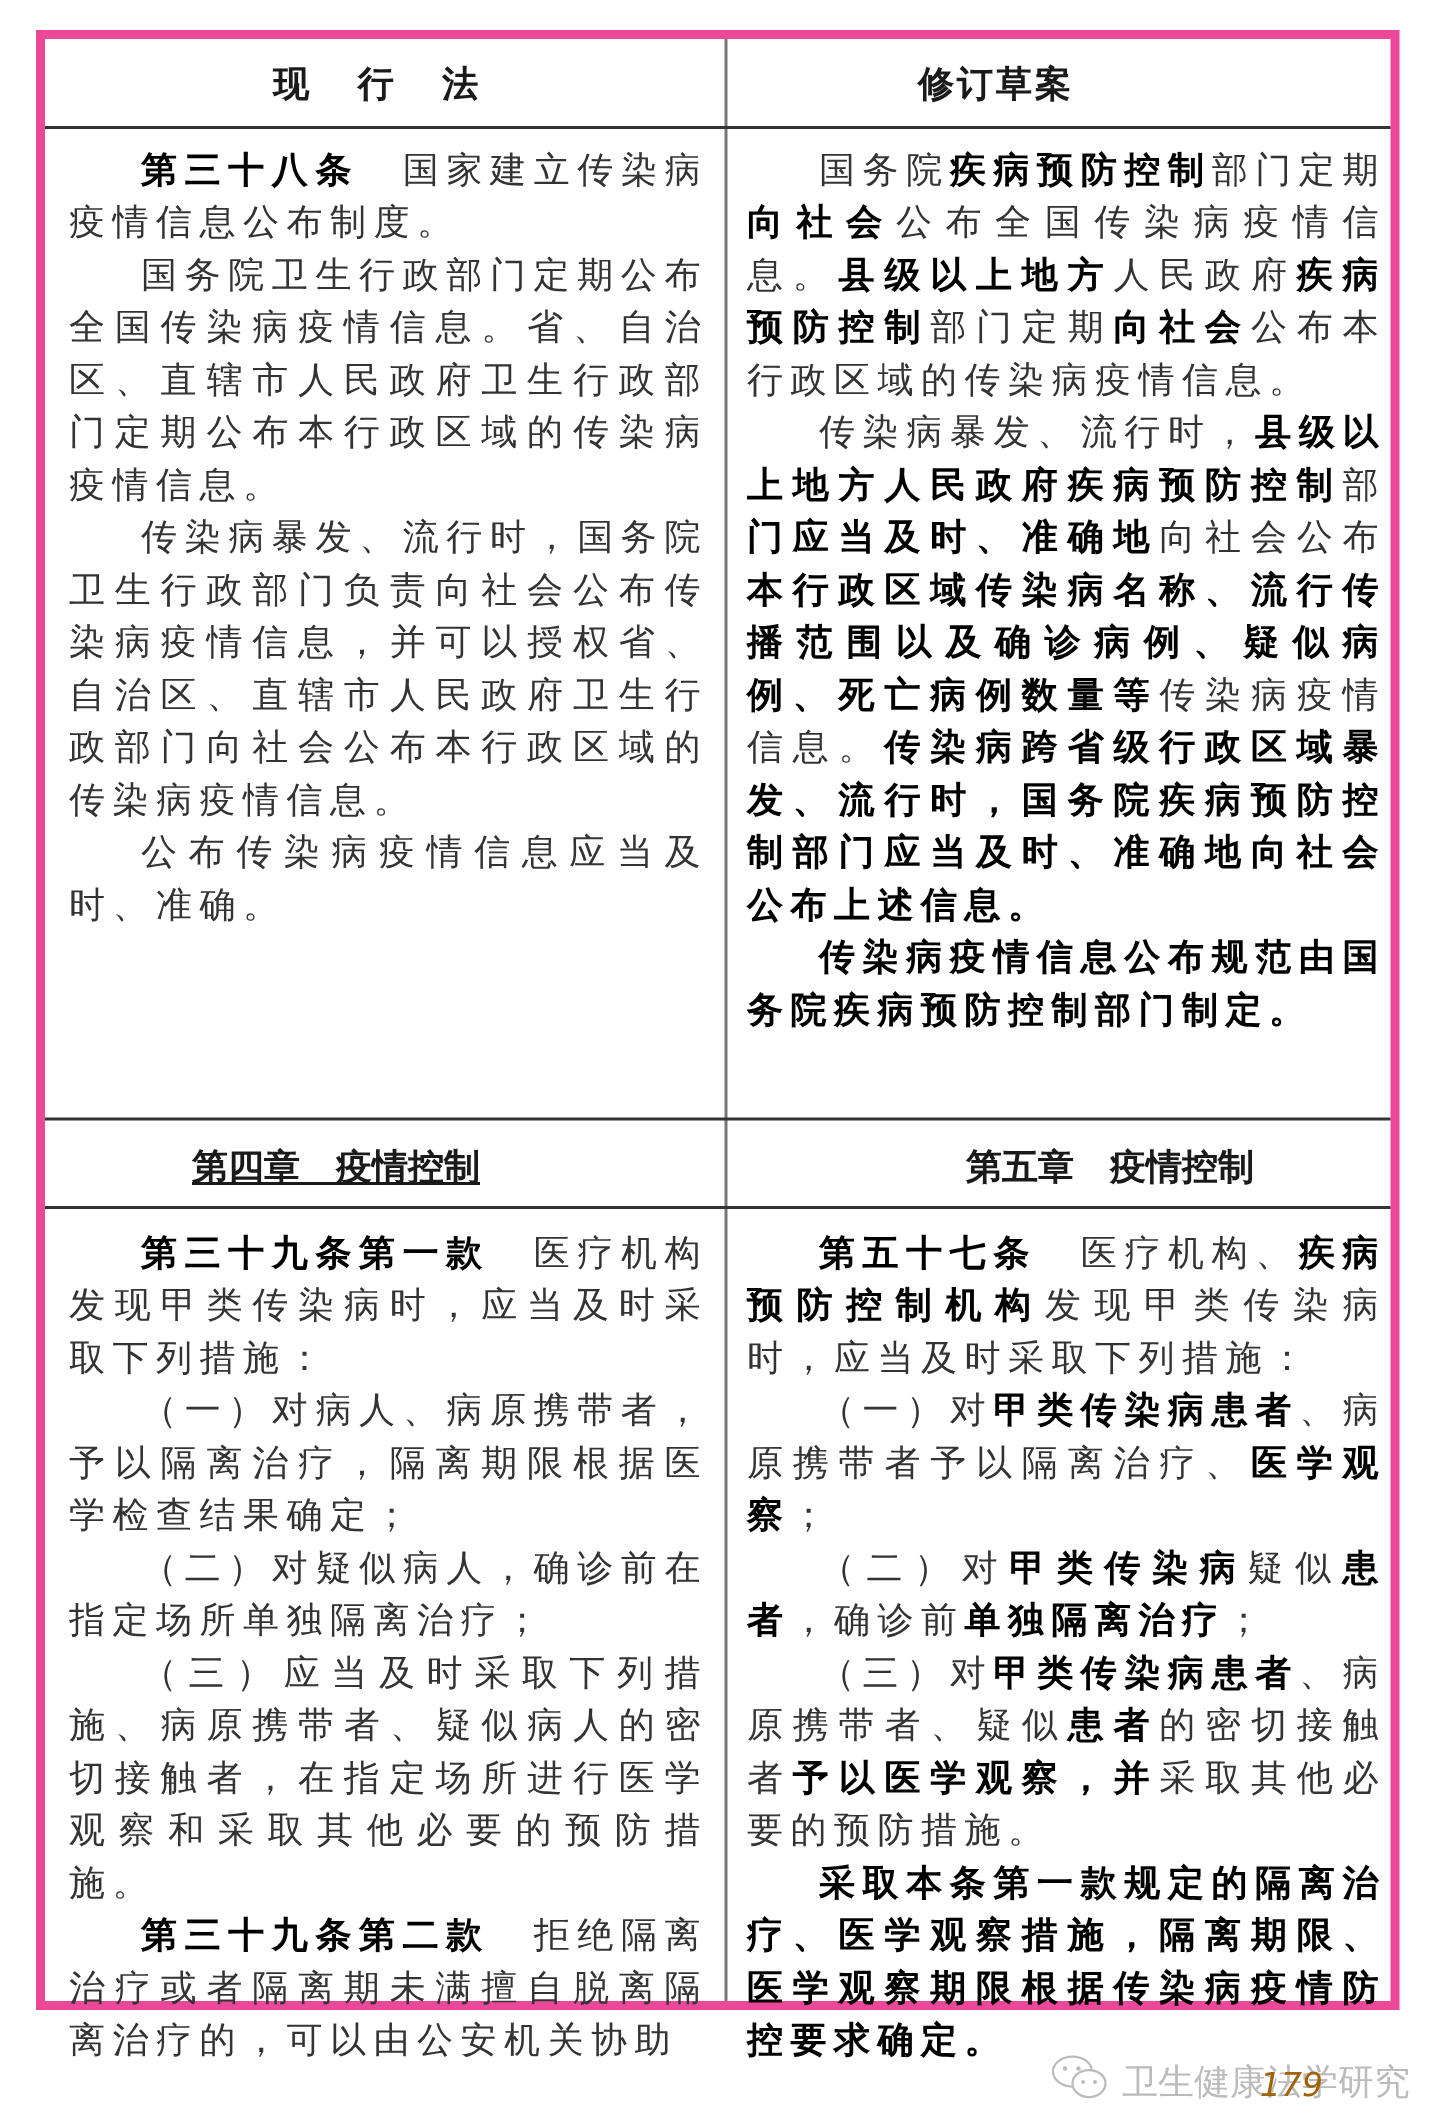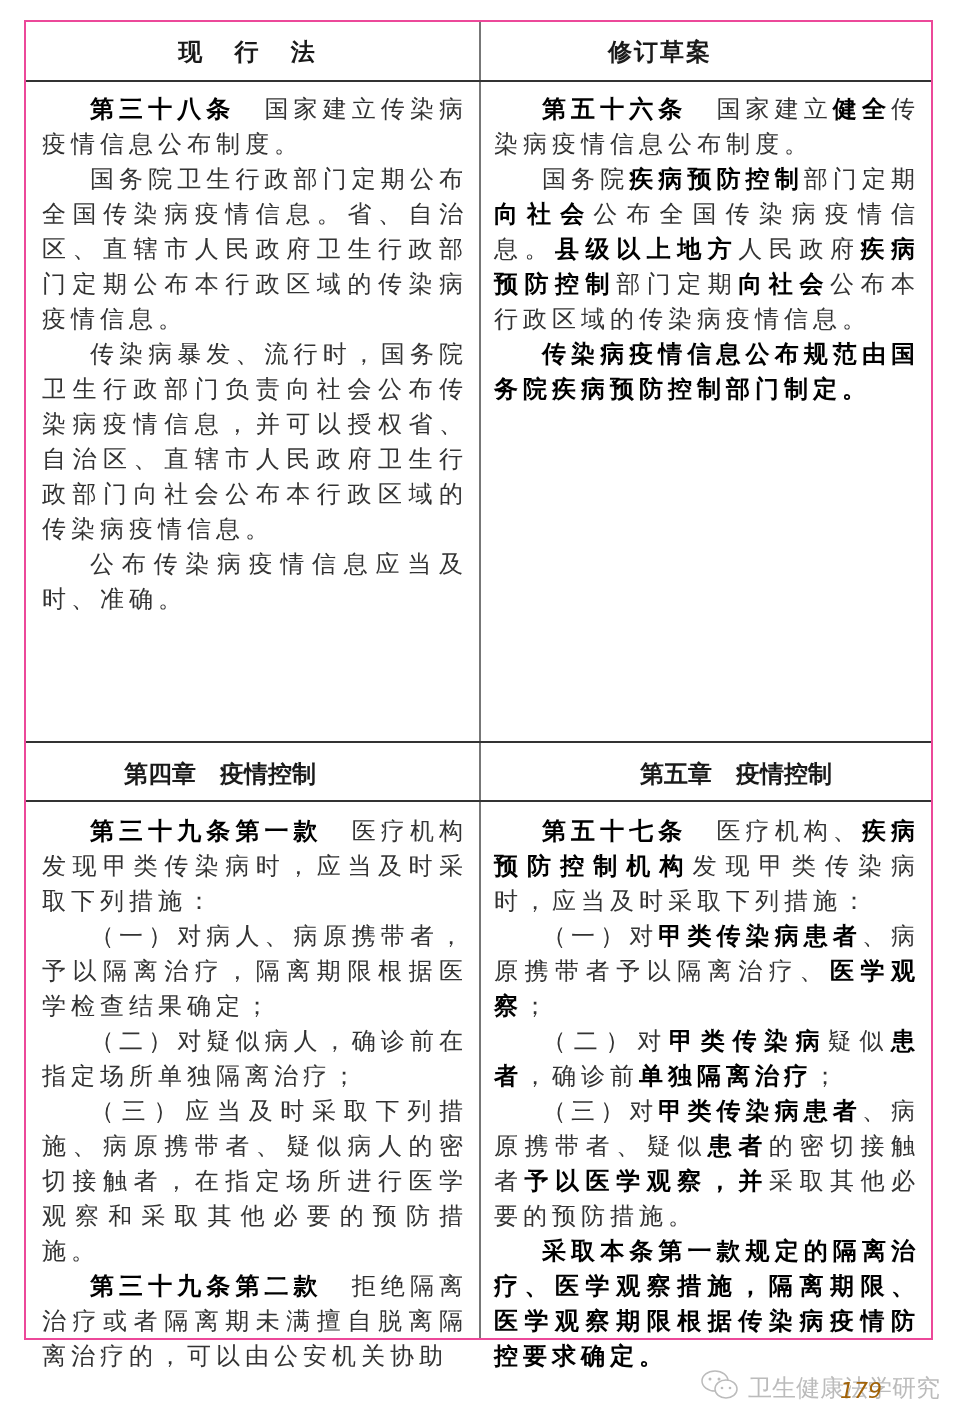--- a/index.html
+++ b/index.html
@@ -1,19 +1,19 @@
 <!DOCTYPE html>
 <html><head>
 <meta charset="utf-8">
 <style>
   html, body { margin: 0; padding: 0; background: #ffffff; }
   body { width: 959px; height: 1417px; position: relative; overflow: hidden;
          font-family: "DejaVu Sans", sans-serif; color: #222; }
   .table { position: absolute; left: 24px; top: 20px; width: 909px; height: 1320px;
-           border: 2px solid #ec4899; box-sizing: border-box; }
+           border: 6px solid #ec4899; box-sizing: border-box; }
   .vline { position: absolute; left: 453px; top: 0; bottom: 0; width: 2px; background: #777; }
   .hline { position: absolute; left: 0; right: 0; height: 2px; background: #333; }
   .hdr { position: absolute; text-align: center; font-weight: bold; font-size: 24px; color: #1a1a1a; }
   .hdr.spaced { letter-spacing: 12px; }
   .cell { position: absolute; font-size: 24px; line-height: 35px; letter-spacing: 5px;
           text-align: justify; color: #333; }
   .cell p { margin: 0; text-indent: 2em; }
   .cell b { color: #000000; font-weight: bold; }
   .watermark { position: absolute; left: 700px; top: 1368px; font-size: 24px; color: #bbb;
                display: flex; align-items: center; gap: 8px; }
@@ -30,27 +30,27 @@
   <div class="hline" style="top:58px;"></div>
 
   <div class="cell" style="left:16px;top:70px;width:426px;">
     <p><b>第三十八条</b><span>　国家建立传染病疫情信息公布制度。</span></p>
     <p>国务院卫生行政部门定期公布全国传染病疫情信息。省、自治区、直辖市人民政府卫生行政部门定期公布本行政区域的传染病疫情信息。</p>
     <p>传染病暴发、流行时，国务院卫生行政部门负责向社会公布传染病疫情信息，并可以授权省、自治区、直辖市人民政府卫生行政部门向社会公布本行政区域的传染病疫情信息。</p>
     <p>公布传染病疫情信息应当及时、准确。</p>
   </div>
 
   <div class="cell" style="left:468px;top:70px;width:426px;">
-    <p><b>第五十六条</b><span>　国家建立</span><b>健全</b><span>传染病疫情信息公布制度。</span></p>
     <p><span>国务院</span><b>疾病预防控制</b><span>部门定期</span><b>向社会</b><span>公布全国传染病疫情信息。</span><b>县级以上地方</b><span>人民政府</span><b>疾病预防控制</b><span>部门定期</span><b>向社会</b><span>公布本行政区域的传染病疫情信息。</span></p>
+    <p><span>传染病暴发、流行时，</span><b>县级以上地方人民政府疾病预防控制</b><span>部</span><b>门应当及时、准确地</b><span>向社会公布</span><b>本行政区域传染病名称、流行传播范围以及确诊病例、疑似病例、死亡病例数量等</b><span>传染病疫情信息。</span><b>传染病跨省级行政区域暴发、流行时，国务院疾病预防控制部门应当及时、准确地向社会公布上述信息。</b></p>
     <p><b>传染病疫情信息公布规范由国务院疾病预防控制部门制定。</b></p>
   </div>
 
   <div class="hline" style="top:719px;"></div>
-  <div class="hdr" style="left:0;width:388px;top:736px;font-family:'DejaVu Serif',serif;">第四章　疫情控制</div>
+  <div class="hdr" style="left:0;width:388px;top:736px;font-family:'DejaVu Serif',serif;text-decoration:underline;">第四章　疫情控制</div>
   <div class="hdr" style="left:455px;width:510px;top:736px;font-family:'DejaVu Serif',serif;">第五章　疫情控制</div>
   <div class="hline" style="top:778px;"></div>
 
   <div class="cell" style="left:16px;top:792px;width:426px;">
     <p><b>第三十九条第一款</b><span>　医疗机构发现甲类传染病时，应当及时采取下列措施：</span></p>
     <p>（一）对病人、病原携带者，予以隔离治疗，隔离期限根据医学检查结果确定；</p>
     <p>（二）对疑似病人，确诊前在指定场所单独隔离治疗；</p>
     <p>（三）应当及时采取下列措施、病原携带者、疑似病人的密切接触者，在指定场所进行医学观察和采取其他必要的预防措施。</p>
     <p><b>第三十九条第二款</b><span>　拒绝隔离治疗或者隔离期未满擅自脱离隔离治疗的，可以由公安机关协助</span></p>
   </div>

